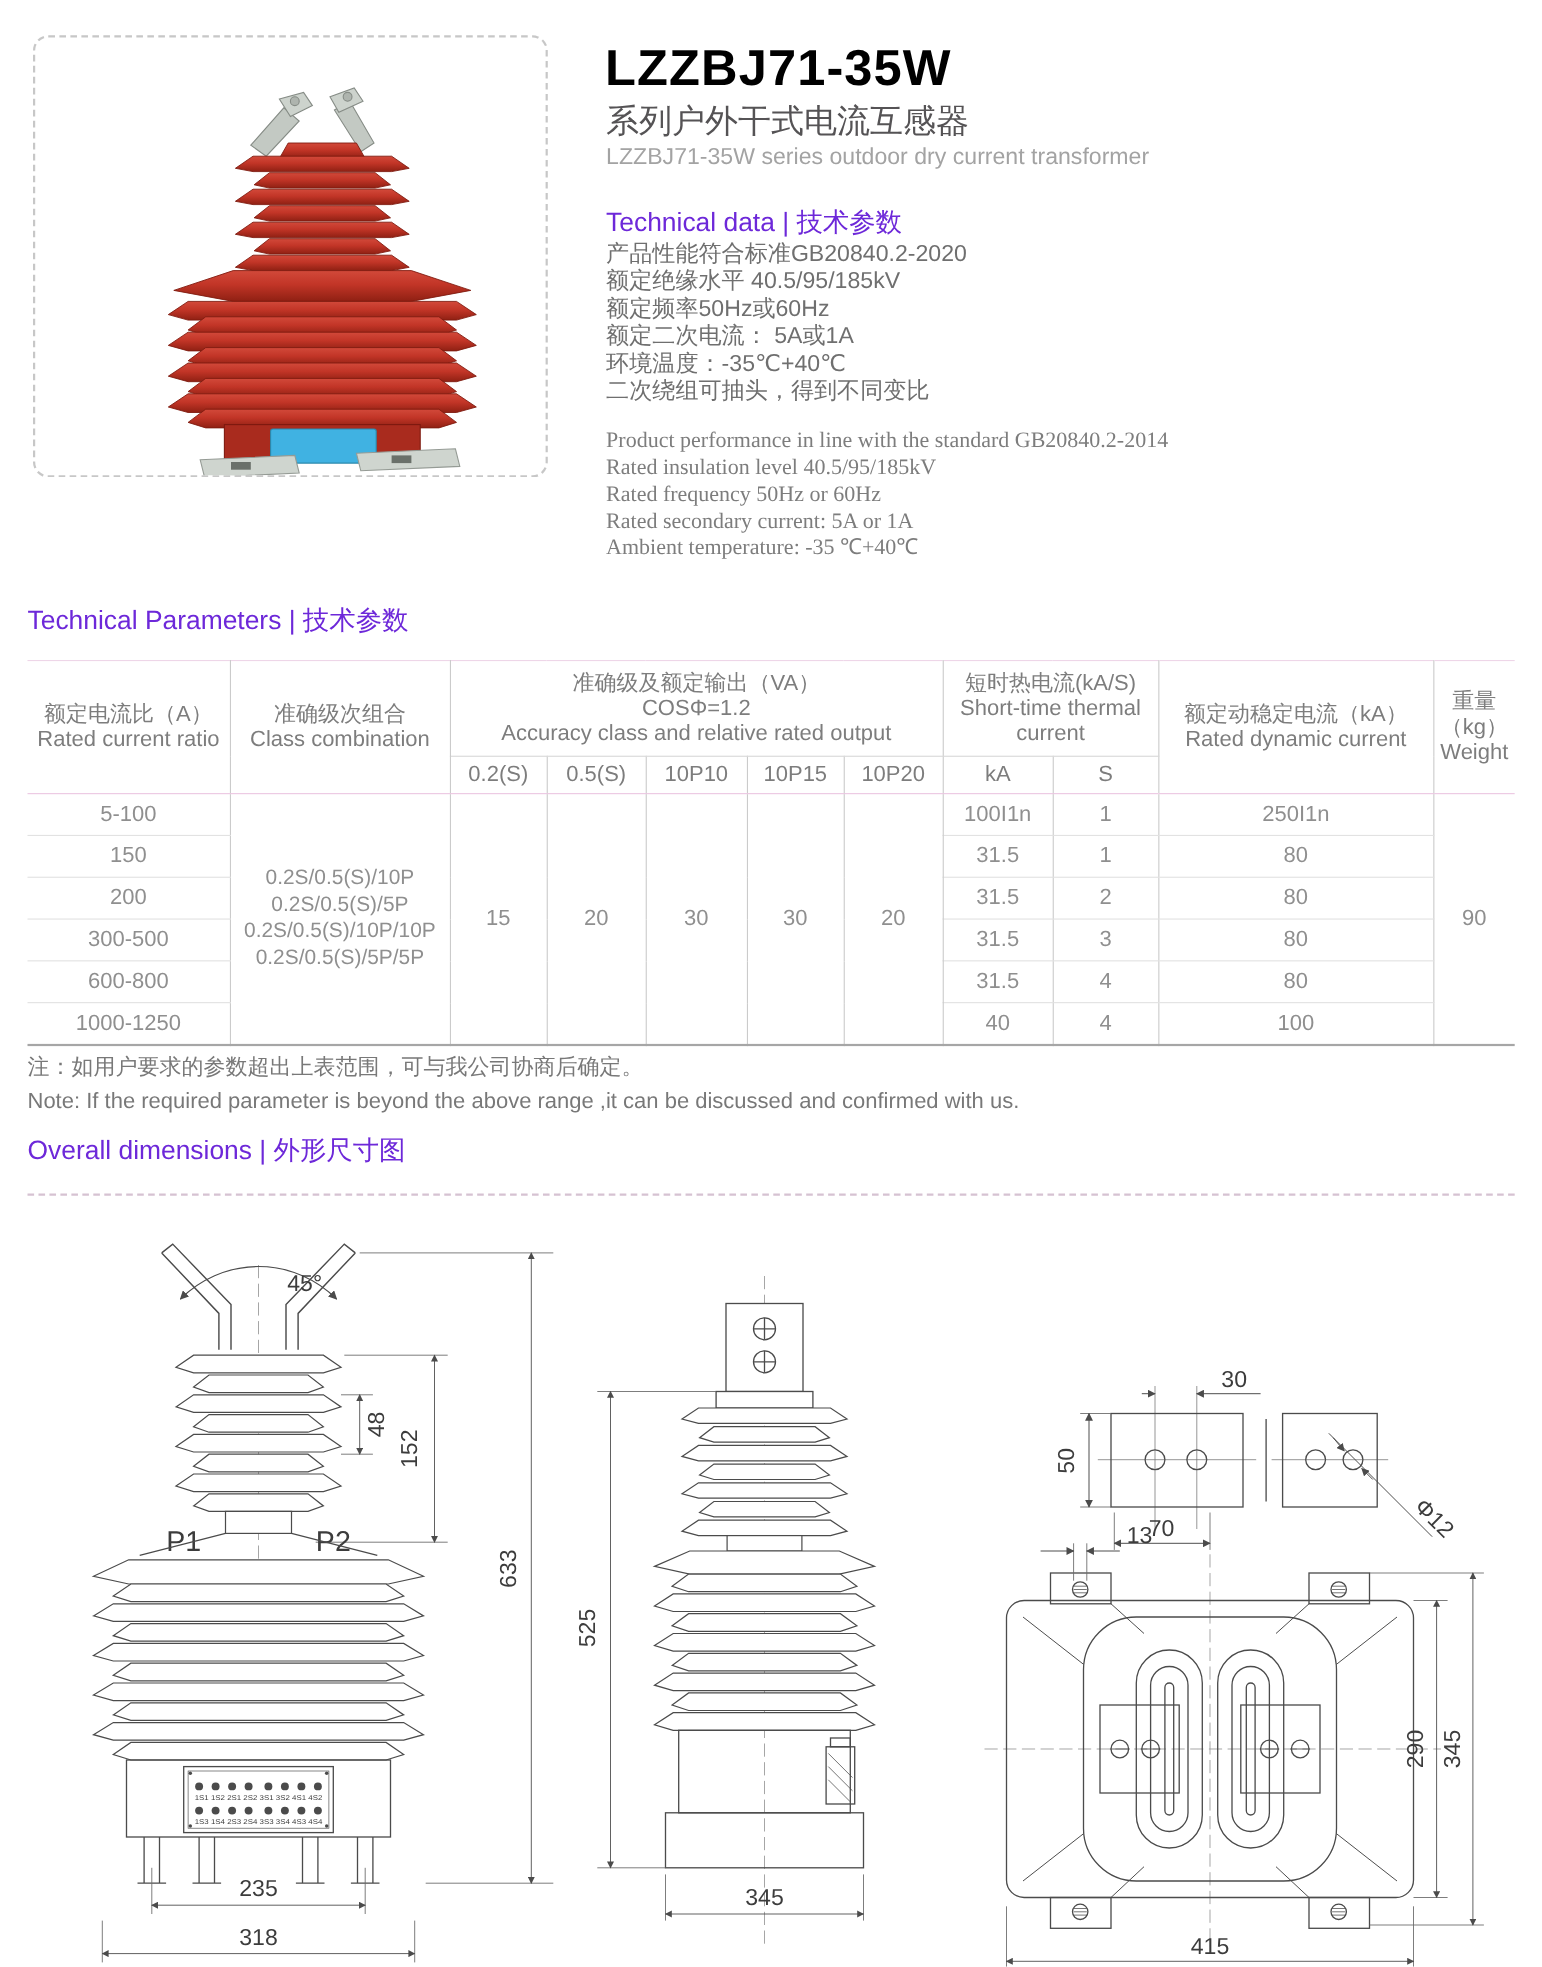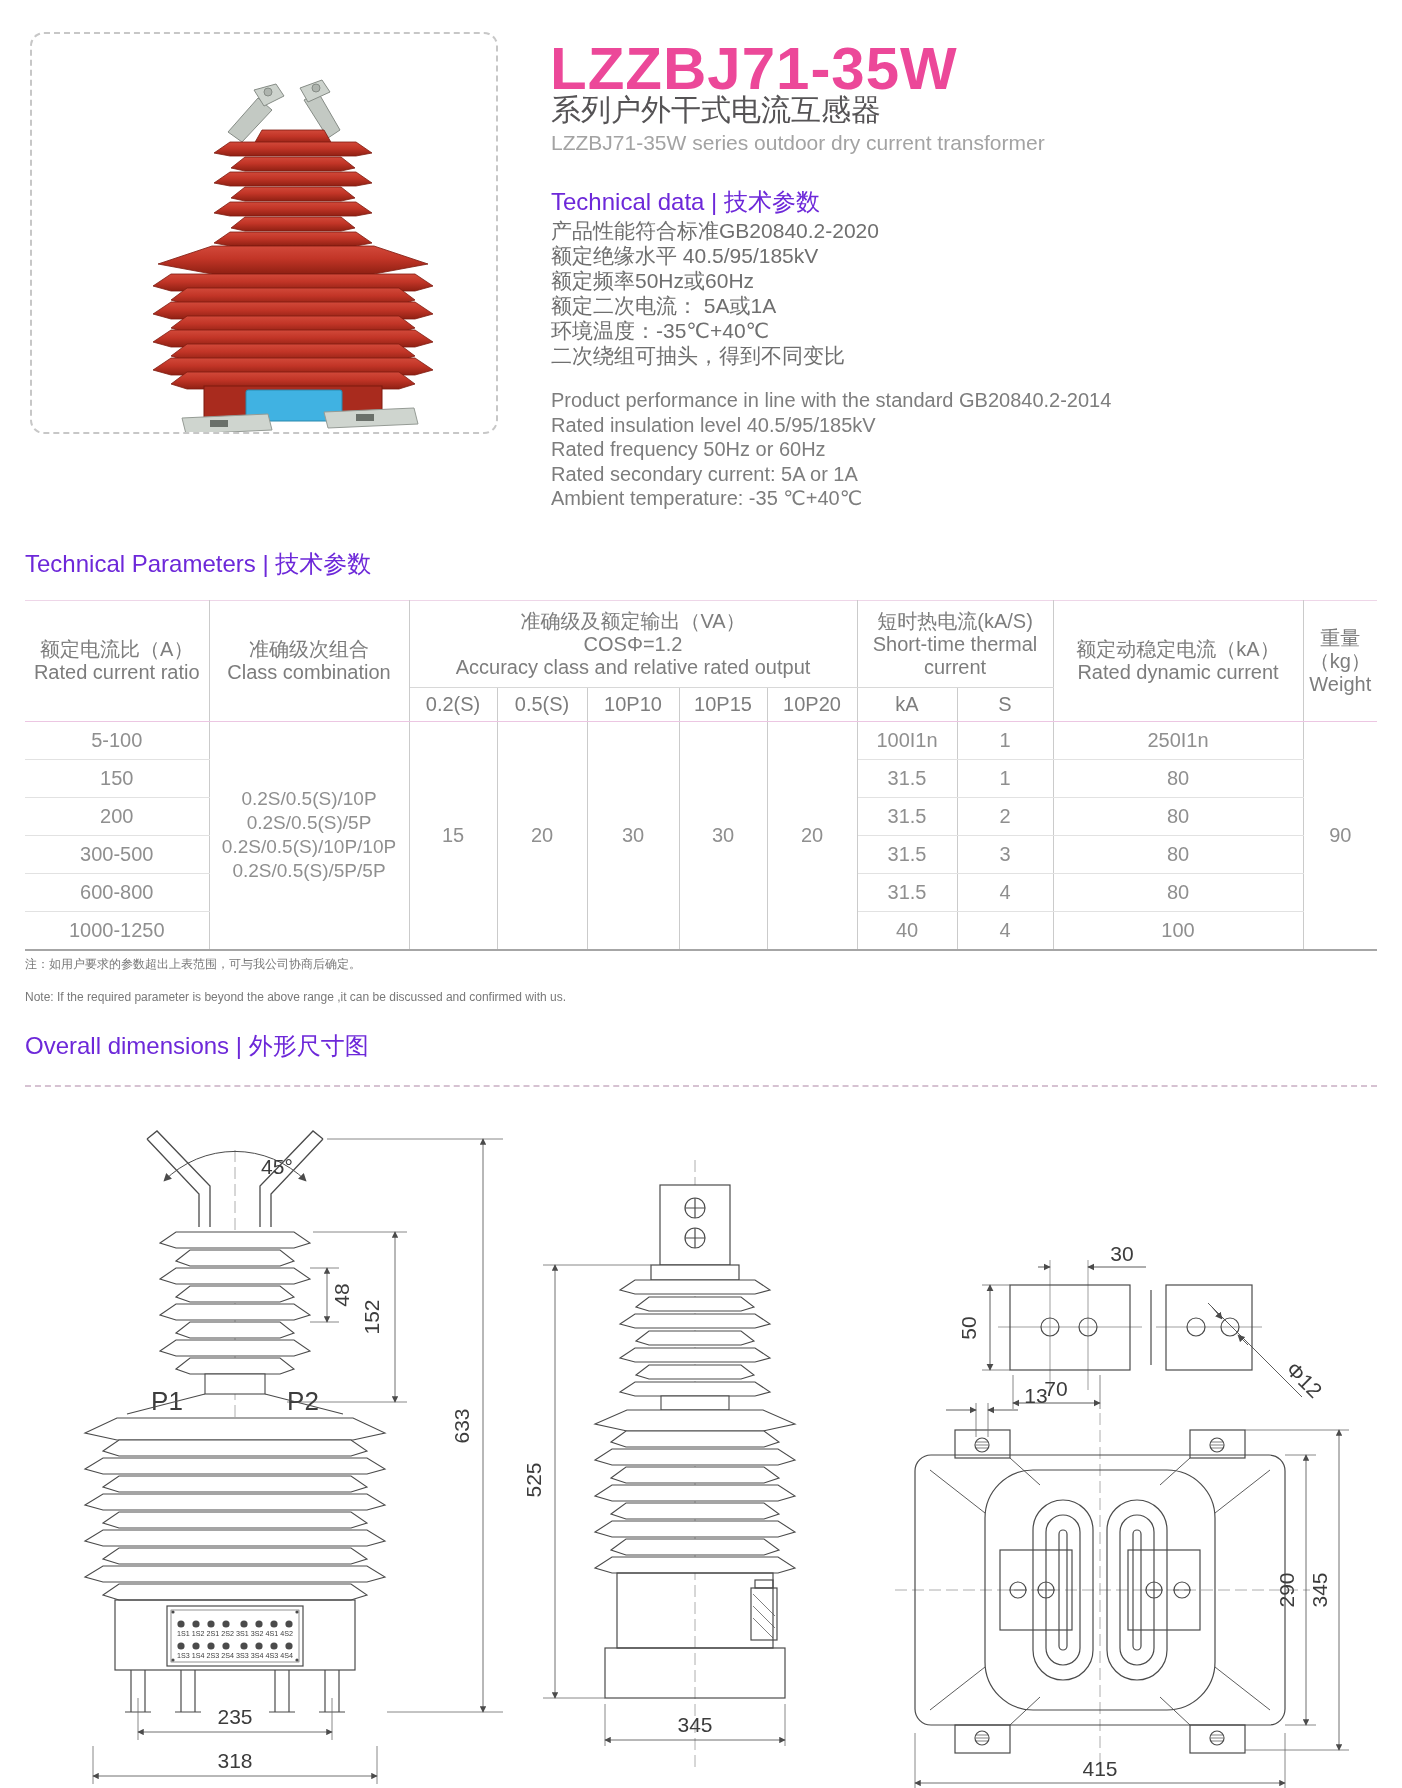--- a/index.html
+++ b/index.html
@@ -2,41 +2,41 @@
 <html><head>
 <meta charset="utf-8">
 <style>
   html,body{margin:0;padding:0;}
   body{width:1402px;height:1788px;background:#fff;position:relative;overflow:hidden;
        font-family:"Liberation Sans","DejaVu Sans",sans-serif;}
   .abs{position:absolute;}
   
   .photo-box{left:30px;top:32px;width:468px;height:402px;border:2px dashed #c7c7c7;border-radius:14px;box-sizing:border-box;background:#fff;}
   
-  .model{left:550px;top:34px;font-size:60px;font-weight:bold;color:#ec4899;letter-spacing:1px;}
+  .model{left:550px;top:34px;font-size:46px;font-weight:bold;color:#000000;letter-spacing:1px;}
   .series-cn{left:551px;top:90px;font-size:30px;color:#555355;text-align:center;}
   .series-en{left:551px;top:131px;font-size:21px;color:#a3a3a3;}
   .pink-h{font-size:24px;color:#6d28d9;}
   .spec{font-size:21px;color:#6f6f6f;line-height:25px;}
-  .spec-en{font-size:20px;color:#7d7d7d;line-height:24.5px;}
+  .spec-en{font-size:20px;color:#7d7d7d;line-height:24.5px;font-family:Liberation Serif, serif;}
   
   table{border-collapse:collapse;table-layout:fixed;width:1352px;border-top:1px solid #eed6e8;border-bottom:2px solid #a6a6a6;}
   th,td{font-weight:normal;text-align:center;vertical-align:middle;border-right:1px solid #cbcbcb;padding:0;}
   th{color:#7d7d7d;font-size:20px;line-height:23px;}
   td{color:#8f8f8f;font-size:20px;}
   .last{border-right:none;}
   .grp{border-bottom:1px solid #d8d8d8;}
   .hb{border-bottom:1px solid #ecc6e2;}
   thead tr.r1 th{height:86px;}
   thead tr.r2 th{height:33px;}
   tbody tr{height:38px;}
   tbody td{border-bottom:1px solid #e2e2e2;margin-top:16px;}
   tbody tr:last-child td{border-bottom:none;}
   .cls div{font-size:19px;line-height:24px;}
-  .note{font-size:12px;color:#787878;}
+  .note{font-size:20px;color:#787878;}
   .dash-sep{left:25px;top:1085px;width:1352px;border-top:2px dashed #d6c2d2;}
   
   .dim{font-size:21px;fill:#3c3c3c;}
   .plabel{font-size:26px;fill:#3c3c3c;}
   .tlabel{font-size:6.4px;fill:#3c3c3c;}
 </style>
 </head>
 <body>
 
 <div class="abs photo-box">

